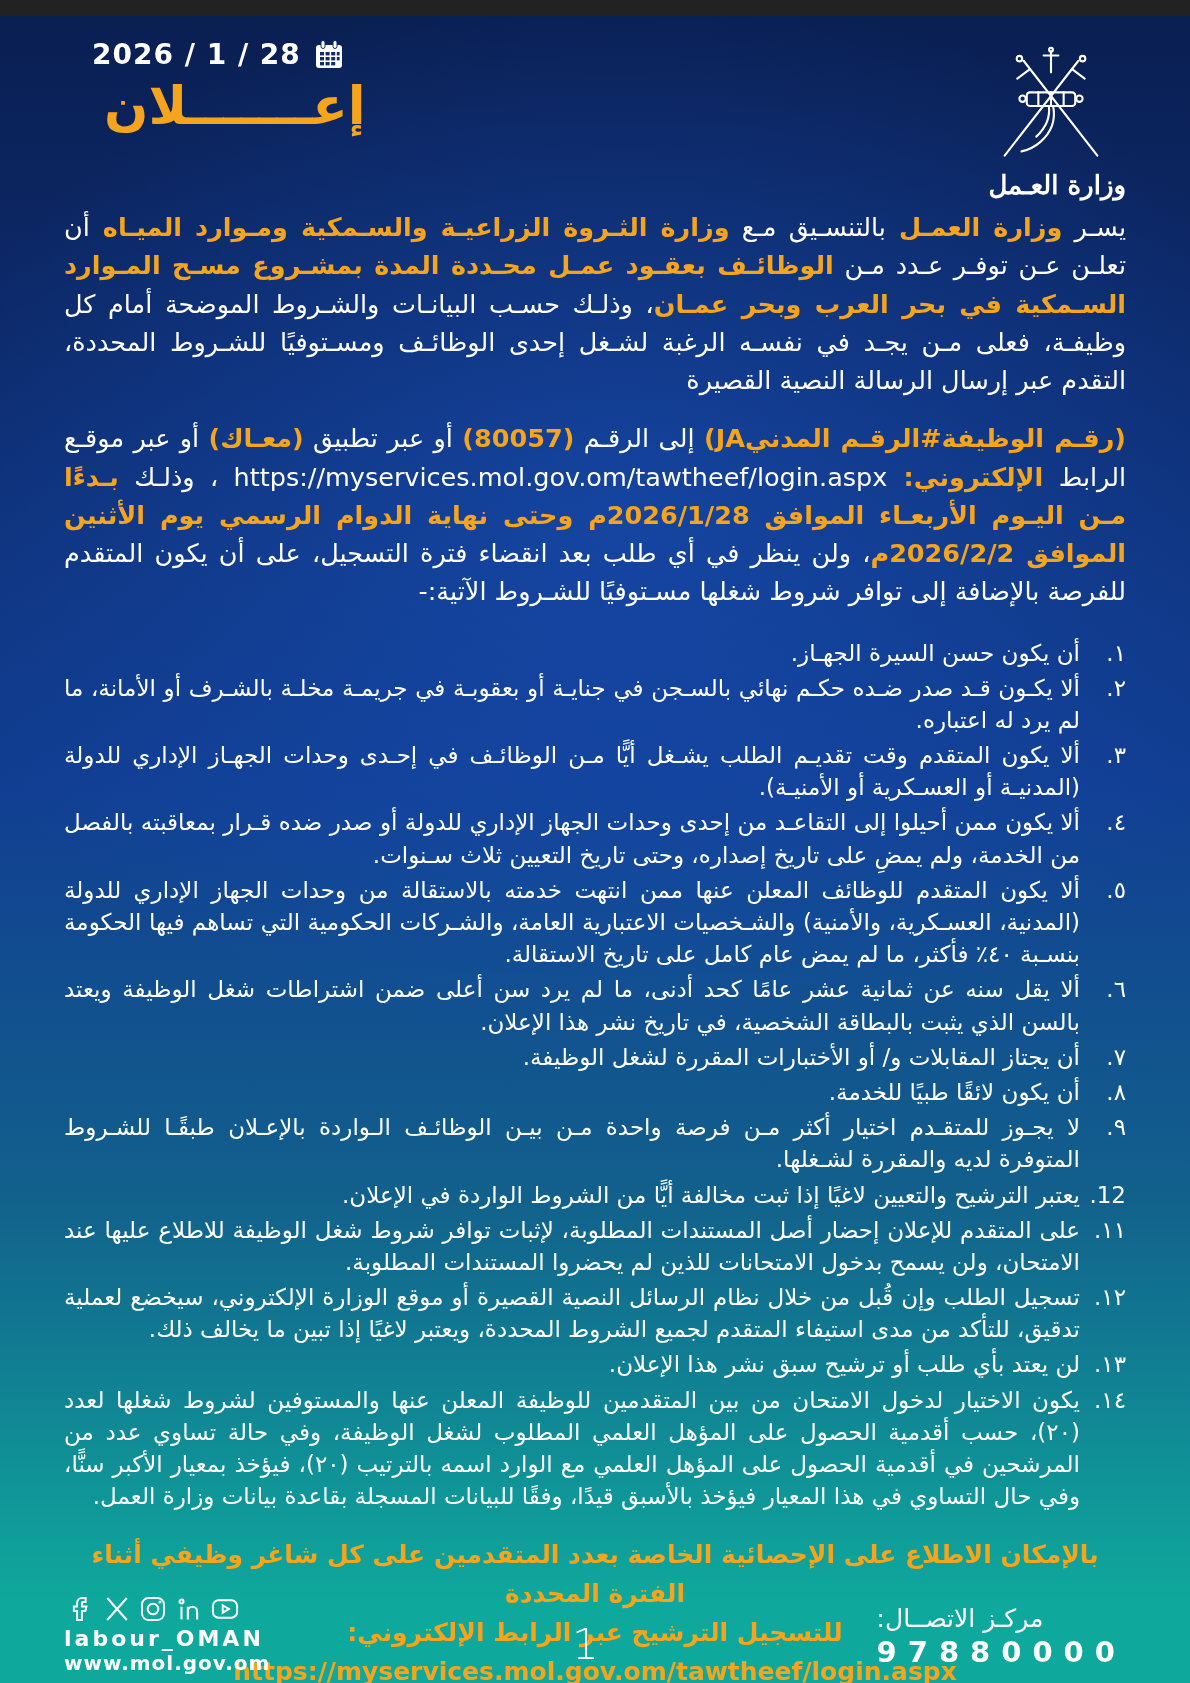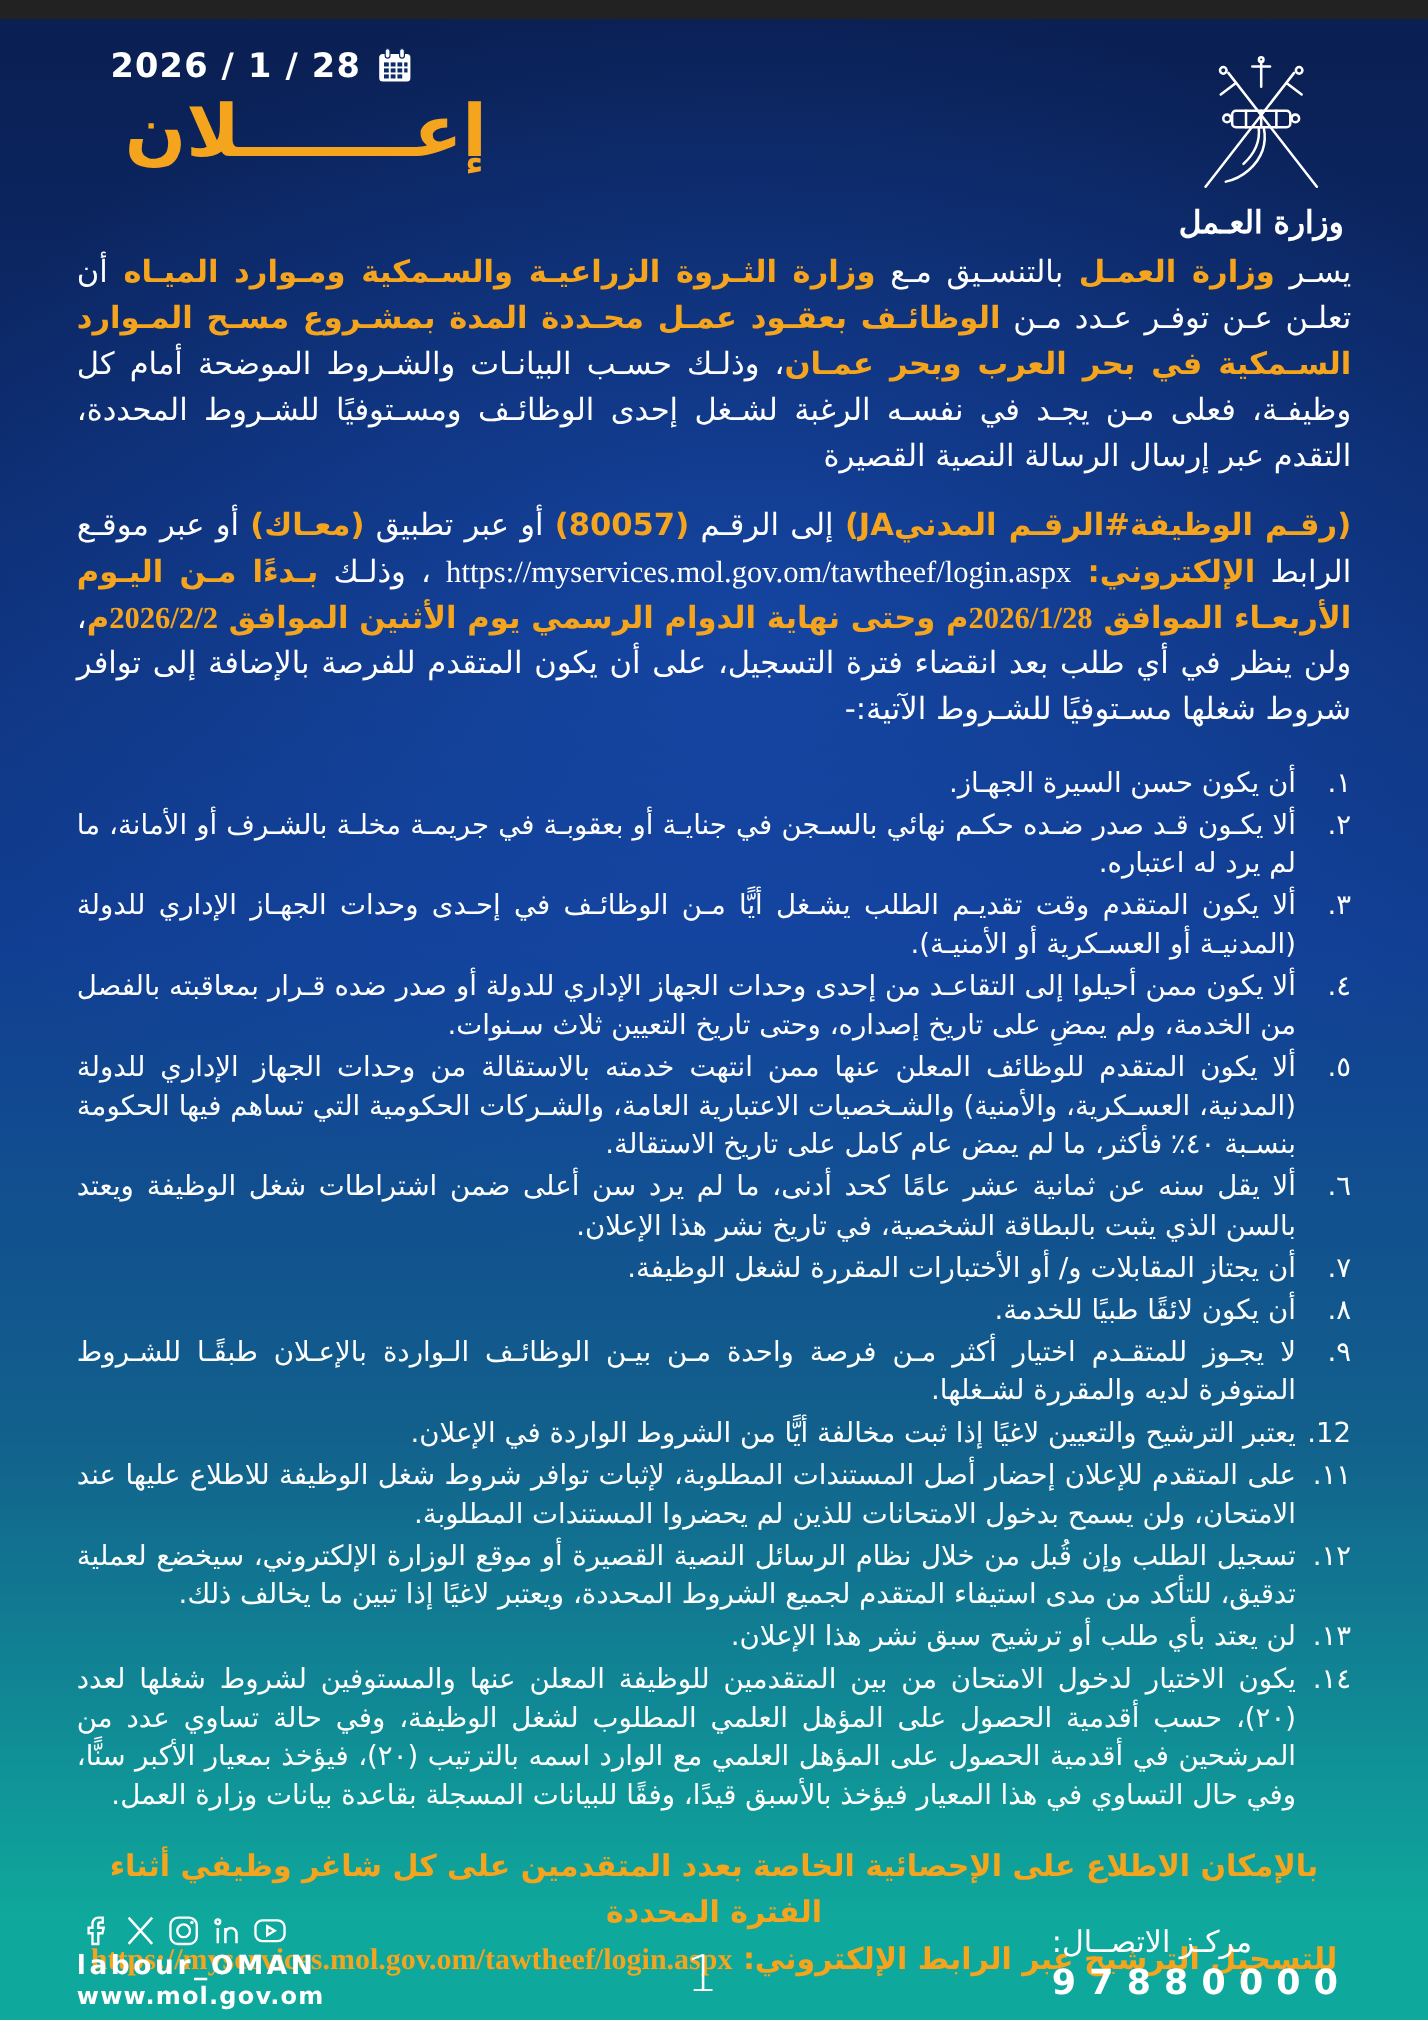--- a/index.html
+++ b/index.html
@@ -14,32 +14,32 @@
     background:
       radial-gradient(60% 32% at 52% 30%, rgba(27,88,200,.50) 0%, rgba(27,88,200,0) 100%),
       linear-gradient(180deg, var(--bg-top,#0A1F52) 0%, #0D2C6F 22%, var(--bg-mid,#113E92) 46%, #12608C 70%, var(--bg-teal,#0FA89C) 94%);
     padding:16px 64px 0 64px;
   }
   
   .header{ display:flex; justify-content:space-between; align-items:flex-start; height:176px; }
   .hdr-left{ direction:ltr; }
   .date-row{ display:flex; align-items:center; gap:12px; margin:6px 0 0 28px;
              font-size:28px; font-weight:bold; letter-spacing:1px; }
-  .title{ color:var(--accent,#F5A41D); font-size:60px; font-weight:bold; line-height:1.05;
+  .title{ color:var(--accent,#F5A41D); font-size:52px; font-weight:bold; line-height:1.05;
           margin:8px 0 0 40px; }
-  .logo{ text-align:center; margin-top:14px; width:150px; }
+  .logo{ text-align:right; margin-top:14px; width:150px; }
   .logo-text{ font-size:26px; font-weight:bold; margin-top:6px; letter-spacing:1px;
               font-family:"DejaVu Serif","Liberation Serif",serif; }
   
   .main{ direction:rtl; }
   .para{ font-size:25.5px; line-height:1.5; text-align:justify; margin-bottom:20px; }
   .para.second{ margin-bottom:14px; }
   .accent{ color:var(--accent,#F5A41D); font-weight:bold; }
   .bold{ font-weight:bold; }
-  .ltr{ direction:ltr; unicode-bidi:embed;font-family:Liberation Serif, serif; }
+  .ltr{ direction:ltr; unicode-bidi:embed; }
   .conditions{ margin-top:26px; }
   .cond-item{ display:flex; font-size:23px; line-height:1.4; margin-bottom:3px; }
   .cond-num{ min-width:46px; flex:0 0 46px; }
   .cond-text{ flex:1; text-align:justify; }
   .note{ margin-top:24px; text-align:center; color:var(--accent,#F5A41D);
          font-weight:bold; font-size:25px; line-height:1.55; }
   
   .footer{ position:absolute; left:64px; right:64px; bottom:24px;
            display:flex; justify-content:space-between; align-items:flex-start; }
   .social{ direction:ltr; text-align:center; width:230px;font-weight:bold; }

